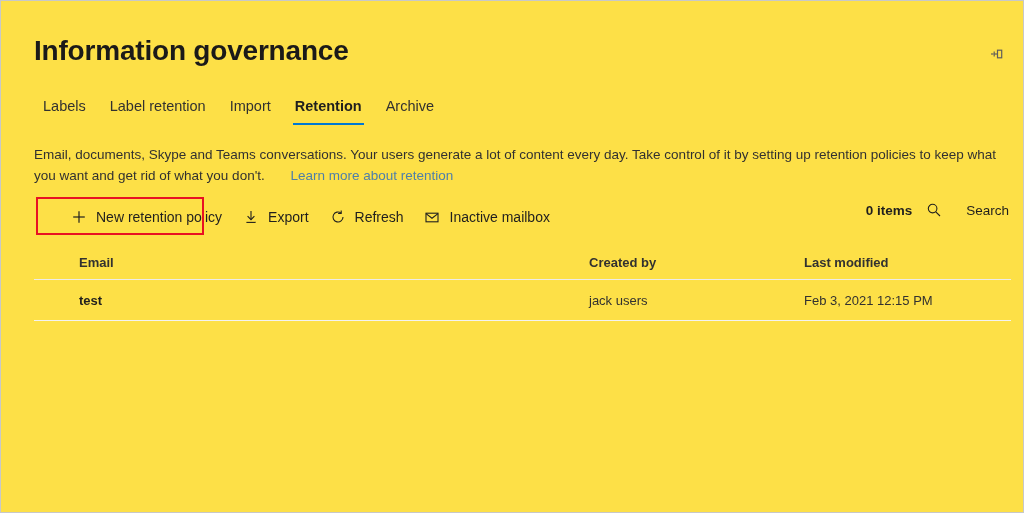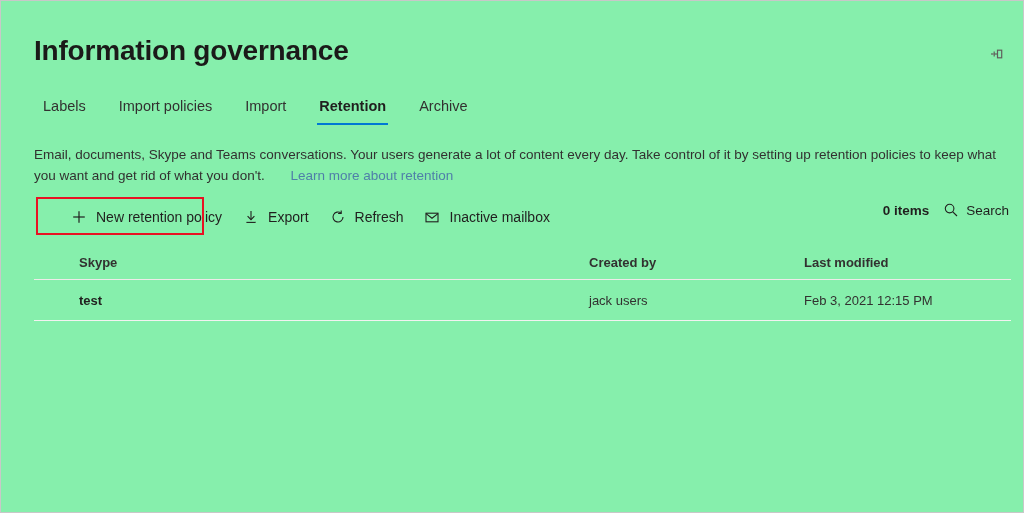--- a/index.html
+++ b/index.html
@@ -11,21 +11,21 @@
     width: 1024px;
     height: 513px;
     font-family: "Liberation Sans", sans-serif;
     -webkit-font-smoothing: antialiased;
   }
   .window {
     position: relative;
     box-sizing: border-box;
     width: 1024px;
     height: 513px;
-    background: #86efac;
+    background: #fde047;
     border: 1px solid #c8c8c8;
     overflow: hidden;
   }
   
   .page-title {
     position: absolute;
     left: 33px;
     top: 33px;
     font-size: 28px;
     font-weight: bold;
@@ -44,21 +44,21 @@
     justify-content: center;
     cursor: pointer;
   }
   
   .tabs {
     position: absolute;
     left: 33px;
     top: 96px;
     display: flex;
     align-items: flex-end;
-    gap: 9px;
+    gap: 0px;
   }
   .tab {
     position: relative;
     padding: 0 12px 9px 12px;
     font-size: 14.5px;
     color: #323130;
     line-height: 19px;
     cursor: pointer;
     white-space: nowrap;
   }
@@ -146,20 +146,21 @@
     color: #201f1e;
     font-weight: bold;
     margin-right: 14px;
     white-space: nowrap;
   }
   .search-box {
     display: flex;
     align-items: center;
     height: 30px;
     cursor: text;
+    gap: 17px;
   }
   .search-box .ico { margin-right: 7px; display:inline-flex; }
   .search-placeholder {
     font-size: 13.5px;
     color: #201f1e;
   }
   
   .list {
     position: absolute;
     left: 33px;
@@ -208,21 +209,21 @@
         <line x1="3.0" y1="9" x2="5.6" y2="9"></line>
       </svg>
     </span>
   </div>
 
   <div class="tabs">
     <div class="tab">
       <span>Labels</span>
     </div>
     <div class="tab">
-      <span>Import policies</span>
+      <span>Label retention</span>
     </div>
     <div class="tab">
       <span>Import</span>
     </div>
     <div class="tab active">
       <span>Retention</span>
     </div>
     <div class="tab">
       <span>Archive</span>
     </div>
@@ -286,21 +287,21 @@
           <circle cx="6.6" cy="6.6" r="4.3"></circle>
           <line x1="9.8" y1="9.8" x2="14" y2="14"></line>
         </svg>
       </span>
       <span class="search-placeholder">Search</span>
     </div>
   </div>
 
   <div class="list">
     <div class="row header-row">
-      <div class="c-name">Skype</div>
+      <div class="c-name">Email</div>
       <div class="c-created">Created by</div>
       <div class="c-modified">Last modified</div>
     </div>
     <div class="row data-row">
       <div class="c-name">test</div>
       <div class="c-created">jack users</div>
       <div class="c-modified">Feb 3, 2021 12:15 PM</div>
     </div>
   </div>
 

